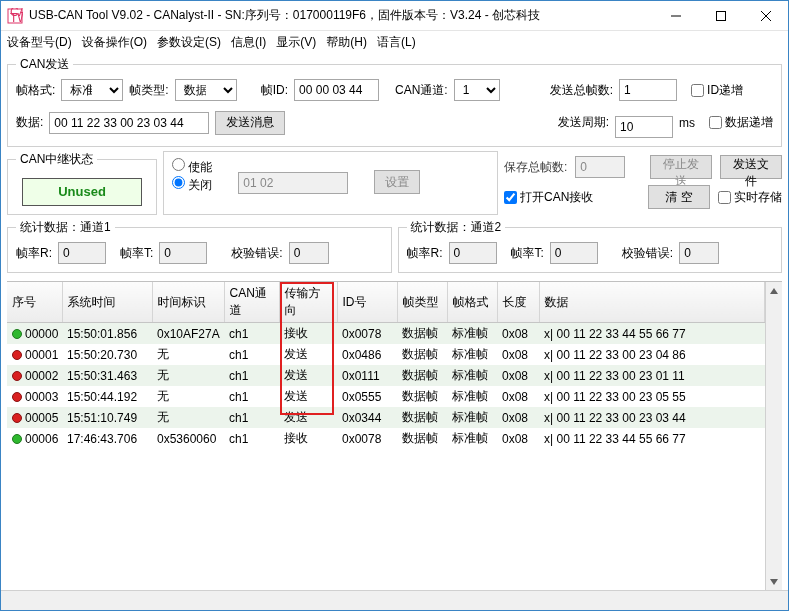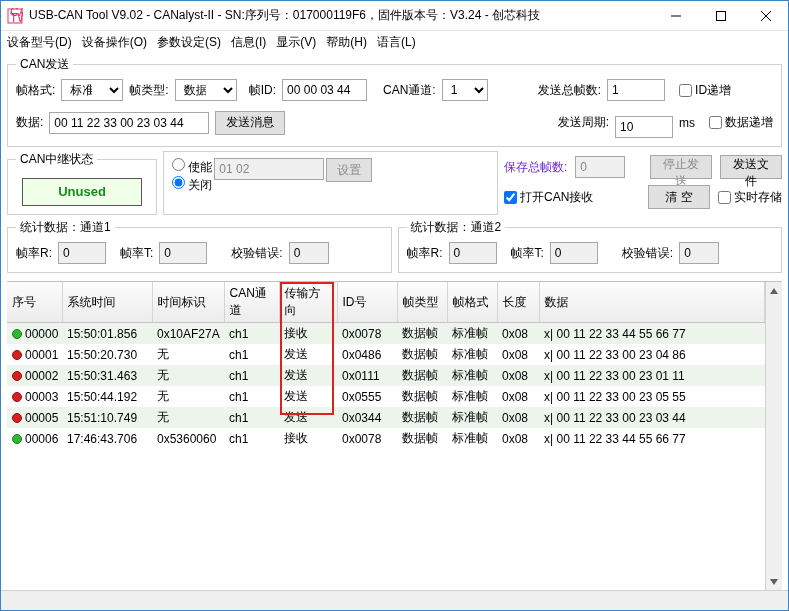--- a/index.html
+++ b/index.html
@@ -92,21 +92,21 @@
 
 <div class="content">
 
 <fieldset>
   <legend>CAN发送</legend>
   <div class="row">
     <label class="lbl">帧格式:</label>
     <select style="width:62px"><option>标准帧</option></select>
     <label class="lbl">帧类型:</label>
     <select style="width:62px"><option>数据帧</option></select>
-    <label class="lbl" style="margin-left:6px">帧ID:</label>
+    <label class="lbl" style="margin-left:18px">帧ID:</label>
     <input type="text" style="width: 85px;" value="00 00 03 44">
     <label class="lbl" style="margin-left:10px">CAN通道:</label>
     <select style="width:46px"><option>1</option></select>
     <label class="lbl" style="margin-left:44px">发送总帧数:</label>
     <input type="text" style="width: 58px;" value="1">
     <label style="margin-left:8px"><input type="checkbox" style=""><span>ID递增</span></label>
   </div>
   <div class="row">
     <label class="lbl">数据:</label>
     <input type="text" style="width: 160px;" value="00 11 22 33 00 23 03 44">
@@ -118,32 +118,32 @@
     <label style="margin-left:8px"><input type="checkbox" style=""><span>数据递增</span></label>
   </div>
 </fieldset>
 
 <div class="mid-row">
   <fieldset class="fs-relay">
     <legend>CAN中继状态</legend>
     <span class="unused-btn">Unused</span>
   </fieldset>
   <fieldset class="fs-filter">
-    <div style="display:flex; align-items:flex-start; gap:2px;">
+    <div style="display:flex; align-items:flex-end; gap:26px;">
       <div>
         <label><input type="radio" name="flt" style=""> <span>使能</span></label><br>
         <label><input type="radio" name="flt" checked="" style=""> <span>关闭</span></label>
       </div>
       <input type="text" class="ro" style="width: 110px; color: rgb(136, 136, 136);" readonly="" value="01 02">
       <button class="disabled-btn" disabled="">设置</button>
     </div>
   </fieldset>
   <div class="rightbox">
     <div class="row">
-      <label class="lbl" style="color:#6d28d9">保存总帧数:</label>
+      <label class="lbl" style="color:#404040">保存总帧数:</label>
       <input type="text" class="ro" readonly="" style="width: 50px; color: rgb(136, 136, 136);" value="0">
       <span style="flex:1"></span>
       <button class="disabled-btn" disabled="" style="width:62px">停止发送</button>
       <button style="width:62px">发送文件</button>
     </div>
     <div class="row">
       <label><input type="checkbox" checked="" style=""><span>打开CAN接收</span></label>
       <span style="flex:1"></span>
       <button style="width:62px">清 空</button>
       <label><input type="checkbox" style=""><span>实时存储</span></label>

